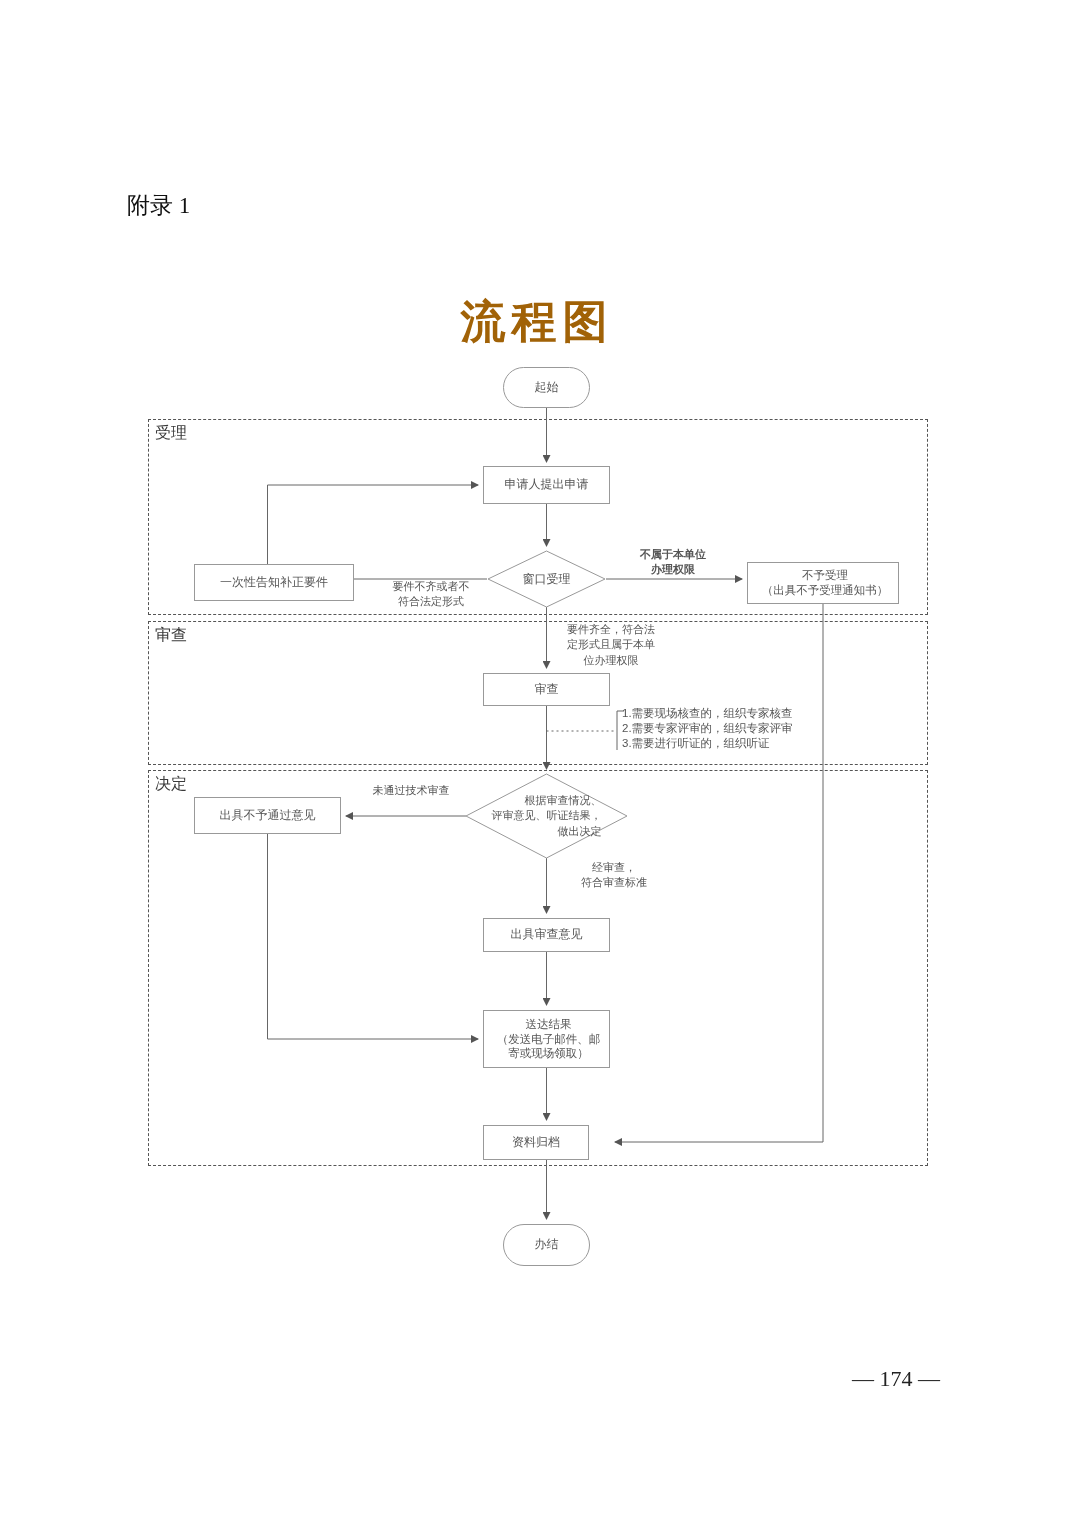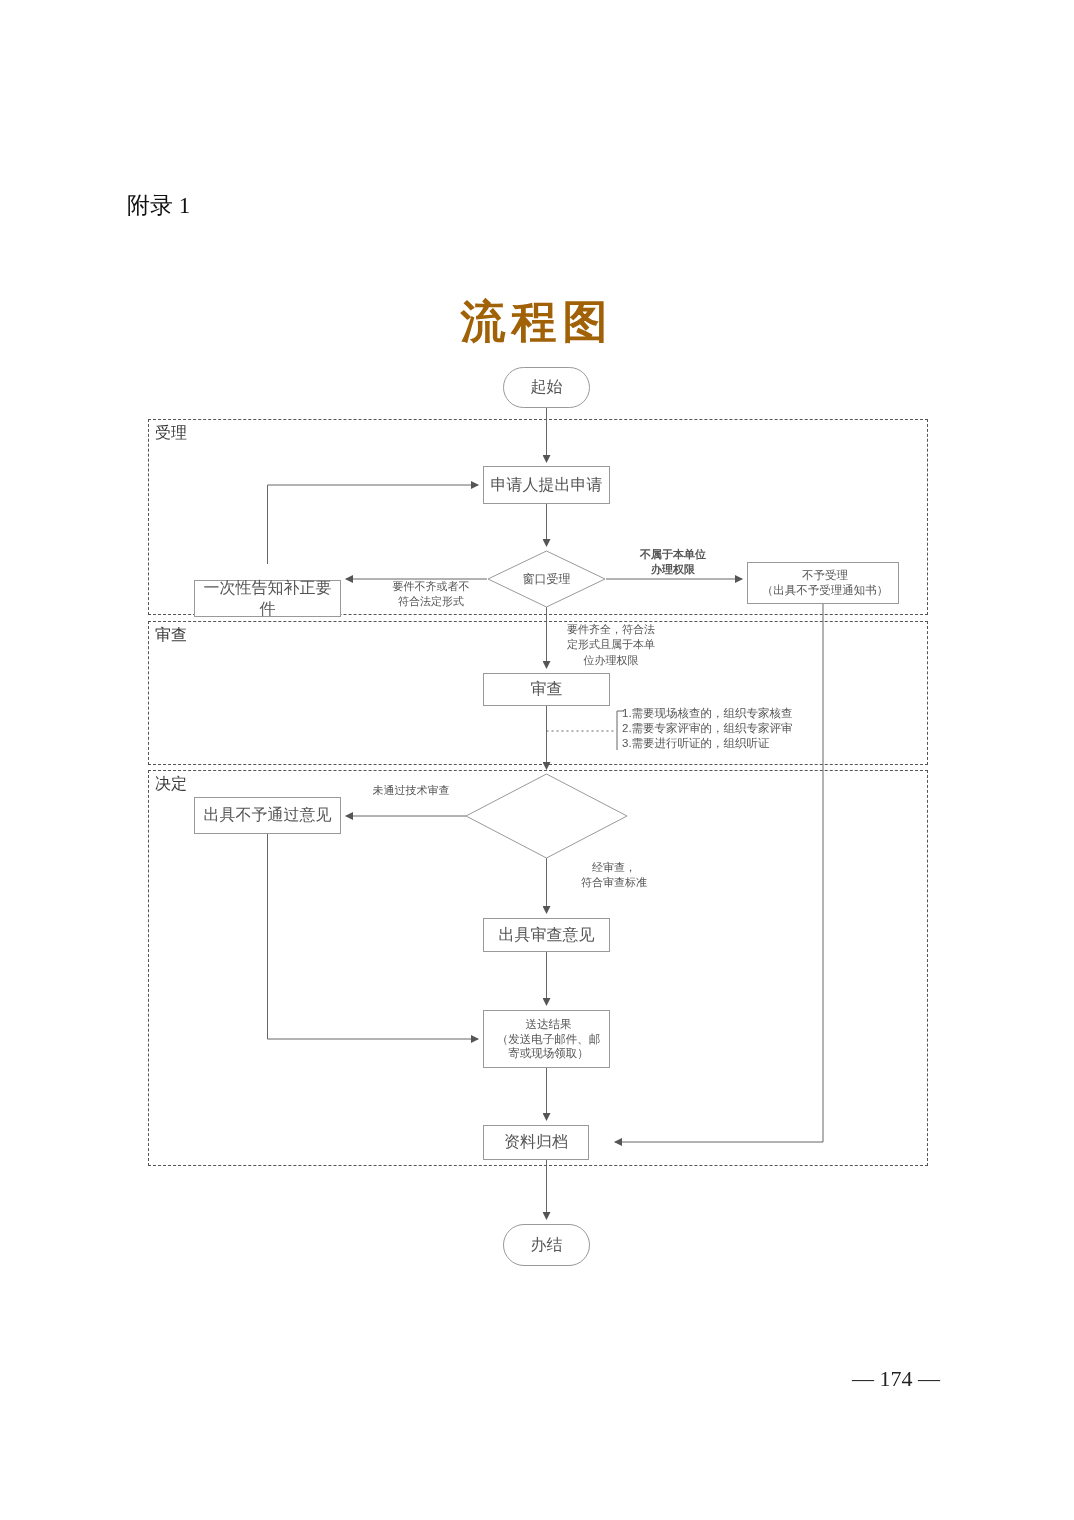--- a/index.html
+++ b/index.html
@@ -31,21 +31,21 @@
   .section-label {
     position:absolute; left:6px; top:3px;
     font-size:16px; color:#3a3a3a;
   }
 
   .node {
     position:absolute;
     display:flex; align-items:center; justify-content:center;
     text-align:center;
     background:#fff; border:1px solid #999;
-    color:#555; font-size:16px; line-height:1.3;
+    color:#555; font-size:12px; line-height:1.3;
     white-space:pre-line; padding:2px;
   }
   .node.small-text { font-size:11.5px;padding-left:6px; }
   .stadium { border-radius:22px; }
 
   .diamond-text {
     position:absolute;
     display:flex; align-items:center; justify-content:center;
     text-align:right;
     color:#555; font-size:11px; line-height:1.4;
@@ -111,27 +111,30 @@
       <polygon points="546.5,774 627,816 546.5,858 466,816"></polygon>
     </g>
   </svg>
 
   <div class="node stadium" style="left:503px; top:367px; width:87px; height:41px;">起始</div>
 
   <div class="node" style="left:483px; top:466px; width:127px; height:38px;">申请人提出申请</div>
 
   <div class="diamond-text" style="left:488px; top:551px; width:117px; height:56px; font-size:12px;">窗口受理</div>
 
-  <div class="node" style="left:194px; top:564px; width:147px; height:37px;margin-top:16px;">一次性告知补正要件</div>
+  <div class="node" style="left:194px; top:564px; width:160px; height:37px;">一次性告知补正要件</div>
 
   <div class="node small-text" style="left:747px; top:562px; width:152px; height:42px;">不予受理
 （出具不予受理通知书）</div>
 
   <div class="node" style="left:483px; top:673px; width:127px; height:33px;">审查</div>
 
+  <div class="diamond-text" style="left:466px; top:774px; width:161px; height:84px;">根据审查情况、
+评审意见、听证结果，
+做出决定</div>
 
   <div class="node" style="left:194px; top:797px; width:147px; height:37px;">出具不予通过意见</div>
 
   <div class="node" style="left:483px; top:918px; width:127px; height:34px;">出具审查意见</div>
 
   <div class="node small-text" style="left:483px; top:1010px; width:127px; height:58px;">送达结果
 （发送电子邮件、邮
 寄或现场领取）</div>
 
   <div class="node" style="left:483px; top:1125px; width:106px; height:35px;">资料归档</div>

